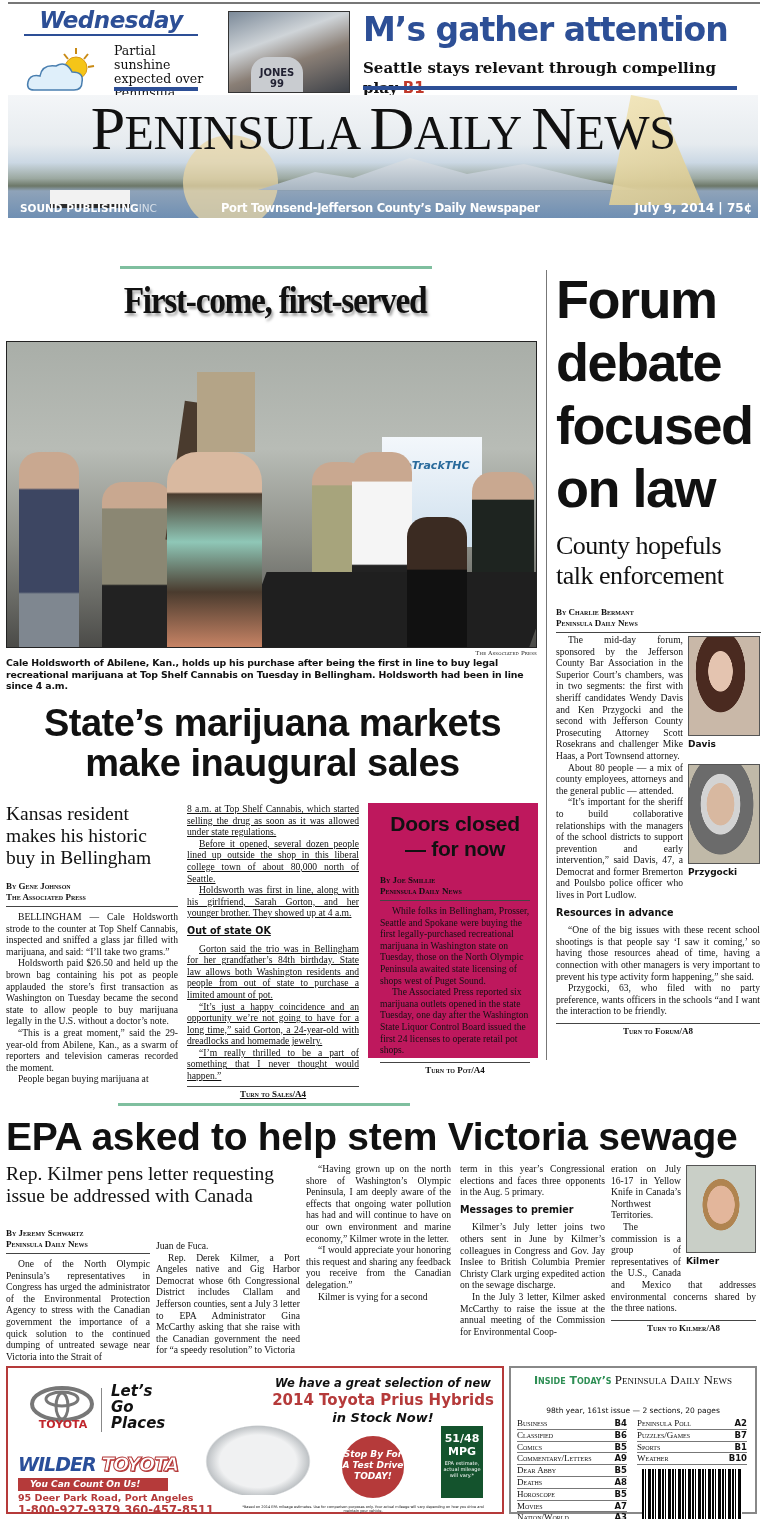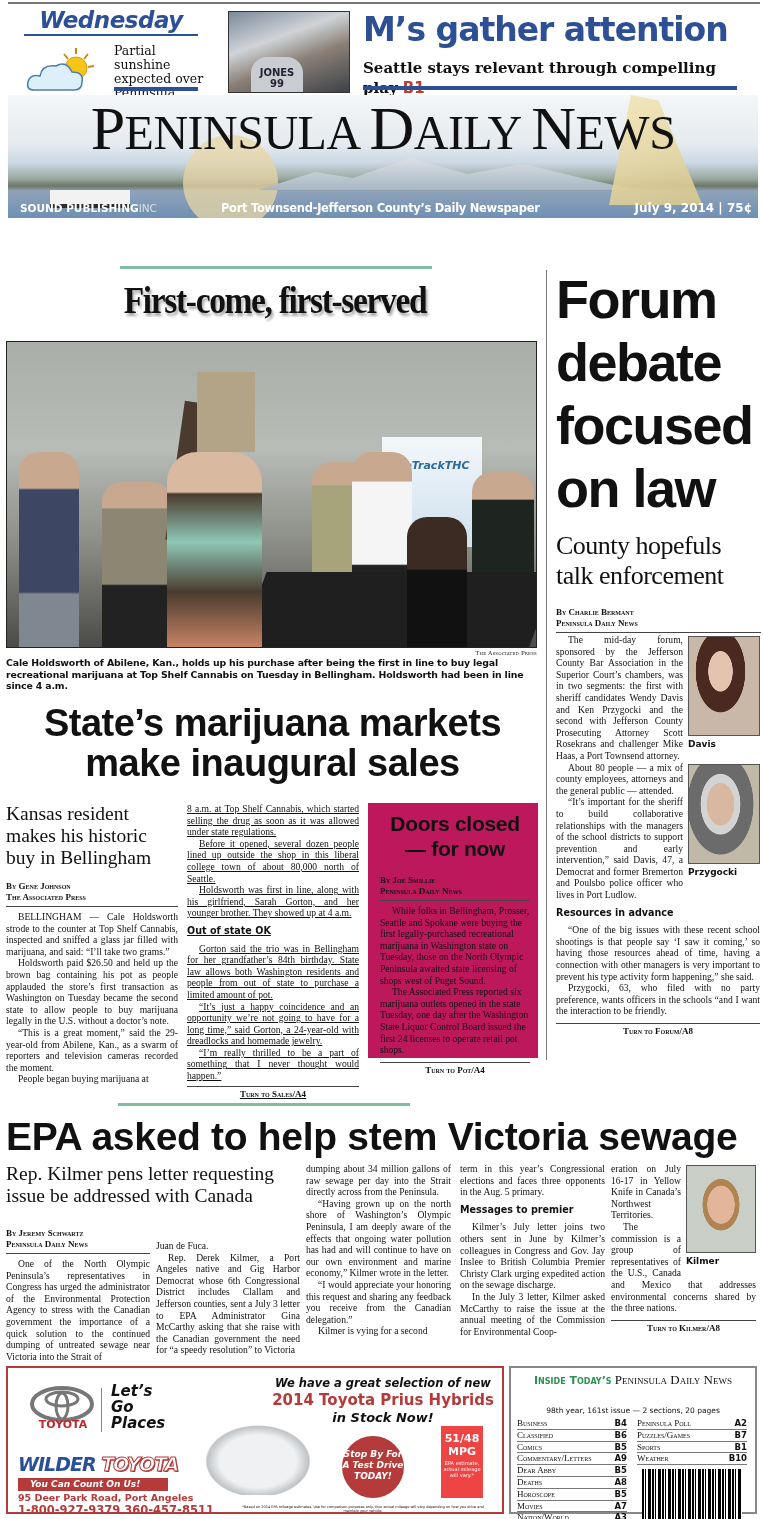--- a/index.html
+++ b/index.html
@@ -101,21 +101,21 @@
   .wilder .w1 { color: #2a4f9a; }
   .wilder .w2 { color: #fff; -webkit-text-stroke: 1px #b53a3a; text-shadow: 1px 1px 0 #b53a3a; }
   .count { position:absolute; left: 10px; top: 110px; width: 150px; height: 13px; background:#b53a3a; color:#fff; font: bold italic 9px "DejaVu Sans", sans-serif; padding-left: 12px; line-height: 13px; }
   .addr { position:absolute; left: 10px; top: 124px; font: bold 9.5px "DejaVu Sans", sans-serif; color:#b53a3a; }
   .phone { position:absolute; left: 10px; top: 135px; font: bold 11.5px "DejaVu Sans", sans-serif; color:#b53a3a; }
   .car { position:absolute; left: 190px; top: 52px; width: 120px; height: 75px; background: radial-gradient(ellipse at 50% 55%, #f0f1f2 0 45%, #bfc3c6 60%, transparent 62%); }
   .ad-l1 { position:absolute; left: 255px; top: 8px; width: 240px; text-align:center; font: bold italic 11.5px "DejaVu Sans", sans-serif; }
   .ad-l2 { position:absolute; left: 255px; top: 23px; width: 240px; text-align:center; font: bold 15px "DejaVu Sans", sans-serif; color:#b53a3a; }
   .ad-l3 { position:absolute; left: 255px; top: 42px; width: 240px; text-align:center; font: bold italic 13px "DejaVu Sans", sans-serif; }
   .stopby { position:absolute; left: 334px; top: 68px; width: 62px; height: 62px; border-radius: 50%; background:#b53a3a; color:#fff; font: bold italic 9px "DejaVu Sans", sans-serif; text-align:center; padding-top: 13px; line-height: 11px; }
-  .pump { position:absolute; left: 433px; top: 58px; width: 42px; height: 72px; background:#ef4444; color:#fff; text-align:center; font: bold 11px "DejaVu Sans", sans-serif; padding-top: 6px; line-height: 13px; }
+  .pump { position:absolute; left: 433px; top: 58px; width: 42px; height: 72px; background:#14532d; color:#fff; text-align:center; font: bold 11px "DejaVu Sans", sans-serif; padding-top: 6px; line-height: 13px; }
   .pump small { display:block; font-size: 5px; line-height: 6px; font-weight: normal; margin-top: 2px; }
   .fine { position:absolute; left: 230px; top: 137px; width: 250px; font: 3.5px "DejaVu Sans", sans-serif; text-align:center; }
 
   
   .index { left: 509px; top: 1366px; width: 248px; height: 148px; border: 2px solid #888; padding: 4px 6px; }
   .idx-title { font-family: "Liberation Serif", serif; font-size: 13px; font-variant: small-caps; text-align:center; line-height: 15px; }
   .idx-title .g { color: #2f8f55; font-family: "DejaVu Sans", sans-serif; font-weight: bold; font-size: 11px; }
   .idx-sub { font-family: "DejaVu Sans", sans-serif; font-size: 7.5px; text-align:center; margin-bottom: 3px; margin-top: 18px; }
   .idx-cols { display:flex; gap: 10px; }
   .idx-col { width: 110px; }
@@ -269,21 +269,20 @@
   <div class="brule"></div>
   <div class="body">
       <p>One of the North Olympic Peninsula’s representatives in Congress has urged the administrator of the Environmental Protection Agency to stress with the Canadian government the importance of a quick solution to the continued dumping of untreated sewage near Victoria into the Strait of</p>
     </div>
 </div>
 <div class="abs e2 body" style="padding-top:12px;">
   <p class="noind">Juan de Fuca.</p>
   <p>Rep. Derek Kilmer, a Port Angeles native and Gig Harbor Democrat whose 6th Congressional District includes Clallam and Jefferson counties, sent a July 3 letter to EPA Administrator Gina McCarthy asking that she raise with the Canadian government the need for “a speedy resolution” to Victoria</p>
 </div>
 <div class="abs e3 body">
-  <p class="noind">dumping about 34 million gallons of raw sewage per day into the Strait directly across from the Peninsula.</p>
   <p>“Having grown up on the north shore of Washington’s Olympic Peninsula, I am deeply aware of the effects that ongoing water pollution has had and will continue to have on our own environment and marine economy,” Kilmer wrote in the letter.</p>
   <p>“I would appreciate your honoring this request and sharing any feedback you receive from the Canadian delegation.”</p>
   <p>Kilmer is vying for a second</p>
 </div>
 <div class="abs e4 body">
   <p class="noind">term in this year’s Congressional elections and faces three opponents in the Aug. 5 primary.</p>
   <div class="subhead">Messages to premier</div>
   <p>Kilmer’s July letter joins two others sent in June by Kilmer’s colleagues in Congress and Gov. Jay Inslee to British Columbia Premier Christy Clark urging expedited action on the sewage discharge.</p>
   <p>In the July 3 letter, Kilmer asked McCarthy to raise the issue at the annual meeting of the Commission for Environmental Coop-</p>
 </div>

